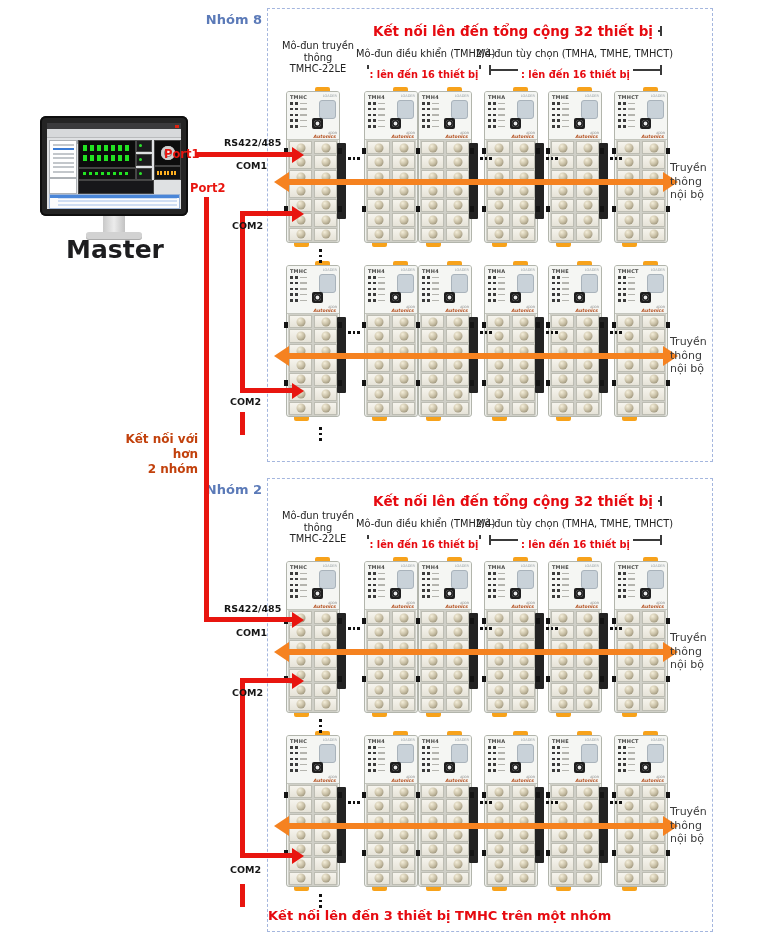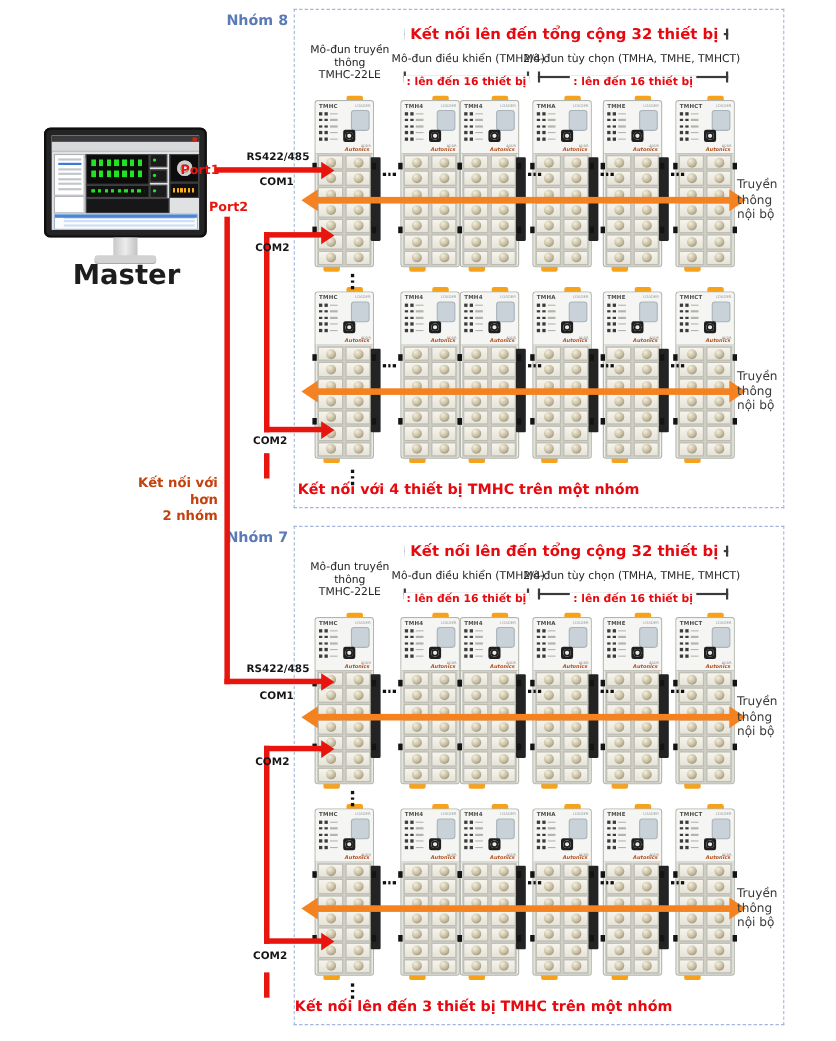--- a/index.html
+++ b/index.html
@@ -190,21 +190,21 @@
   <div class="rhead" style="left:292px;top:847.5px;"></div>
   <div class="klbl" style="left:230px;top:864px;">COM2</div>
   <div class="rl" style="left:240px;top:884px;width:5px;height:23px;"></div>
 
   <div class="leftnote">
     <div>Kết nối với hơn</div>
     <div>2 nhóm</div>
   </div>
 
   <div class="gname gname1">Nhóm 8</div>
-  <div class="gname gname2">Nhóm 7</div>
+  <div class="gname gname2">Nhóm 2</div>
 
   <div class="gbox gbox1">
     <div class="g-title-wrap">
       <div class="bracket"></div>
       <div class="g-title">Kết nối lên đến tổng cộng 32 thiết bị</div>
     </div>
     <div class="hdr-comm">
       <div>Mô-đun truyền</div>
       <div>thông</div>
       <div>TMHC-22LE</div>
@@ -1023,21 +1023,20 @@
           <i></i>
           <i></i>
           <i></i>
         </div>
       </div>
     <div class="vdots" style="left:51px;top:418px;">
         <i></i>
         <i></i>
         <i></i>
       </div>
-    <div class="gnote gnote1">Kết nối với 4 thiết bị TMHC trên một nhóm</div>
   </div>
 
   <div class="gbox gbox2">
     <div class="g-title-wrap">
       <div class="bracket"></div>
       <div class="g-title">Kết nối lên đến tổng cộng 32 thiết bị</div>
     </div>
     <div class="hdr-comm">
       <div>Mô-đun truyền</div>
       <div>thông</div>

